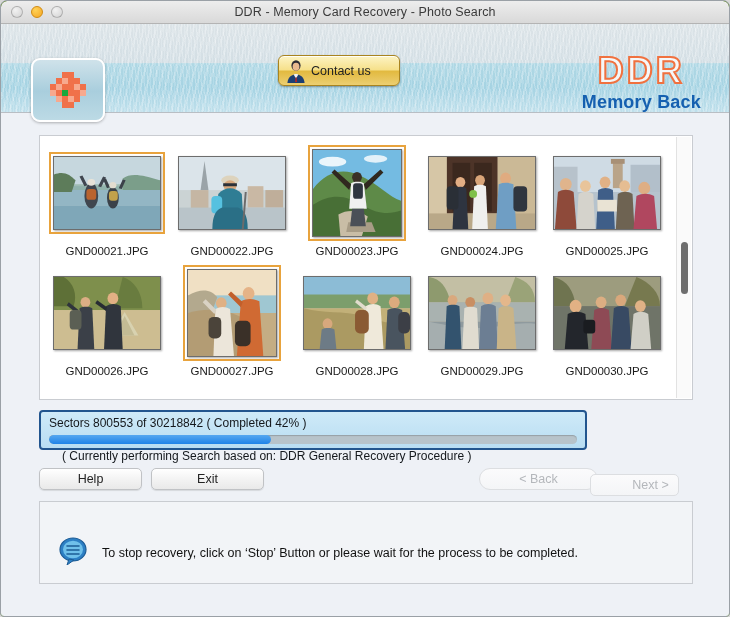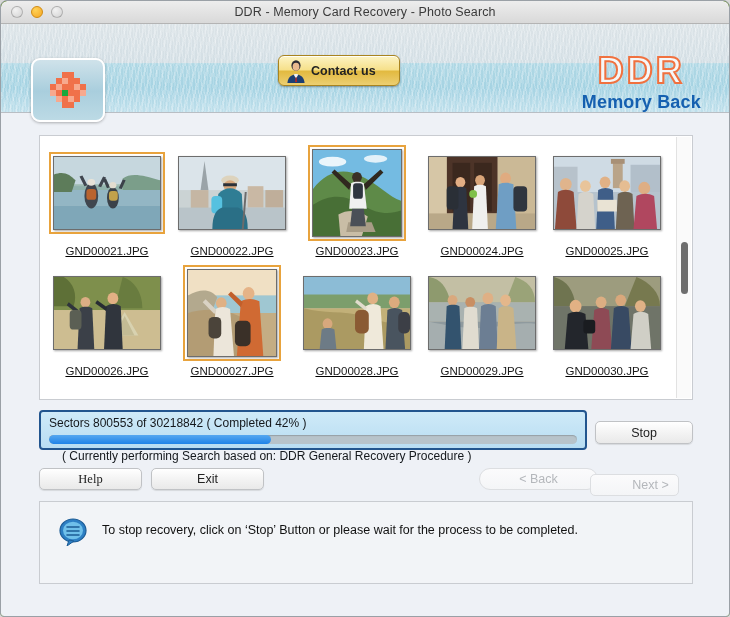--- a/index.html
+++ b/index.html
@@ -70,21 +70,20 @@
   .contact-btn {
     position: absolute; left: 277px; top: 31px;
     width: 122px; height: 31px;
     background: linear-gradient(#fdf4c4 0%, #f6e08a 48%, #e2b93f 52%, #eccf72 100%);
     border: 1px solid #a9841f;
     border-radius: 6px;
     box-shadow: 0 1px 2px rgba(0,0,0,.35), inset 0 1px 0 rgba(255,255,255,.85);
     display: flex; align-items: center; gap: 4px;
     padding-left: 6px;
     z-index: 3;
-    font-weight: bold;
   }
   .contact-btn .label { font-size: 12.5px; color: #222; }
   .person-icon { width: 22px; height: 24px; position: relative; flex: 0 0 22px; }
   .ddr-logo {
     position: absolute; right: 28px; top: 28px; text-align: center; z-index: 3;
   }
   .ddr-word {
     font-size: 36px; font-weight: bold; letter-spacing: 3px;
     color: #f5f7f8;
     -webkit-text-stroke: 2px #f0713f;
@@ -99,21 +98,21 @@
   
   .content { position: relative; background: #eef1f6; height: 503px; }
 
   .photo-panel {
     position: absolute; left: 38px; top: 22px;
     width: 654px; height: 265px;
     background: #ffffff;
     border: 1px solid #c9ccd1;
   }
   .grid-clip { position: absolute; inset: 1px 16px 1px 1px; overflow: hidden; }
-  .row { display: flex; text-decoration: underline; }
+  .row { display: flex; }
   .cell {
     width: 118px; margin: 12px 0 0 7px;
     display: flex; flex-direction: column; align-items: center;
   }
   .thumb-wrap { height: 88px; display:flex; align-items:center; justify-content:center; }
   .thumb {
     width: 108px; height: 74px;
     border: 1px solid #6d6d6d;
     box-shadow: 1px 1px 2px rgba(0,0,0,.35);
     overflow: hidden; position: relative;
@@ -158,32 +157,32 @@
     background: linear-gradient(#ffffff, #f3f3f3 52%, #e9e9e9);
     border: 1px solid #c0c2c5;
     border-radius: 5px;
     font-size: 12.5px; color: #222;
     display: flex; align-items: center; justify-content: center;
     box-shadow: 0 1px 1px rgba(0,0,0,.10);
   }
   .btn.disabled { color: #b4b7bb; background: linear-gradient(#fbfbfc,#f4f5f7); border-color:#dcdee1; box-shadow:none;}
 
   .btn-stop { position: absolute; left: 594px; top: 308px; width: 98px; height: 23px; }
-  .btn-help { position: absolute; left: 38px;  top: 355px; width: 103px; height: 22px; font-family: Liberation Serif, serif; }
+  .btn-help { position: absolute; left: 38px;  top: 355px; width: 103px; height: 22px; }
   .btn-exit { position: absolute; left: 150px; top: 355px; width: 113px; height: 22px; }
   .btn-back { position: absolute; left: 478px; top: 355px; width: 119px; height: 22px; border-radius: 11px; }
   .btn-next { position: absolute; left: 589px; top: 361px; width: 89px; height: 22px; padding-left: 32px; }
 
   
   .msg-panel {
     position: absolute; left: 38px; top: 388px;
     width: 654px; height: 83px;
     background: #f2f4f7;
     border: 1px solid #c9ccd1;
-    display: flex; align-items: flex-start; gap: 14px;
+    display: flex; align-items: center; gap: 14px;
     padding: 16px 0 0 18px;
   }
   .bubble { width: 30px; height: 28px; position: relative; flex: 0 0 30px; }
   .msg-text { font-size: 12.5px; color: #111; padding-top: 5px; }
 
   .thumb svg { display: block; width: 100%; height: 100%; }
 </style>
 </head>
 <body>
 
@@ -513,23 +512,20 @@
     </div>
 
     <div class="progress-panel">
       <div class="progress-label">Sectors 800553 of 30218842   ( Completed 42% )</div>
       <div class="progress-track">
         <div class="progress-fill" style="width: 42%;"></div>
       </div>
       <div class="progress-sub">( Currently performing Search based on: DDR General Recovery Procedure )</div>
     </div>
 
-    <div class="btn btn-stop">
-      <span>Stop</span>
-    </div>
     <div class="btn btn-help">
       <span>Help</span>
     </div>
     <div class="btn btn-exit">
       <span>Exit</span>
     </div>
     <div class="btn btn-back disabled">
       <span>&lt; Back</span>
     </div>
     <div class="btn btn-next disabled">

